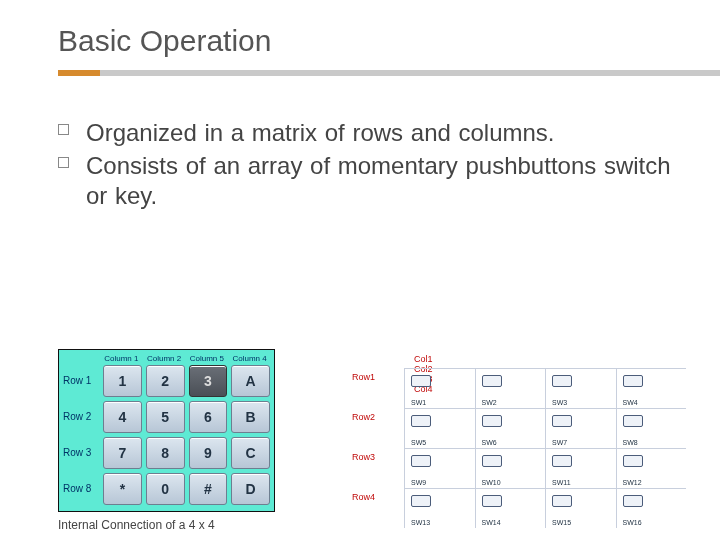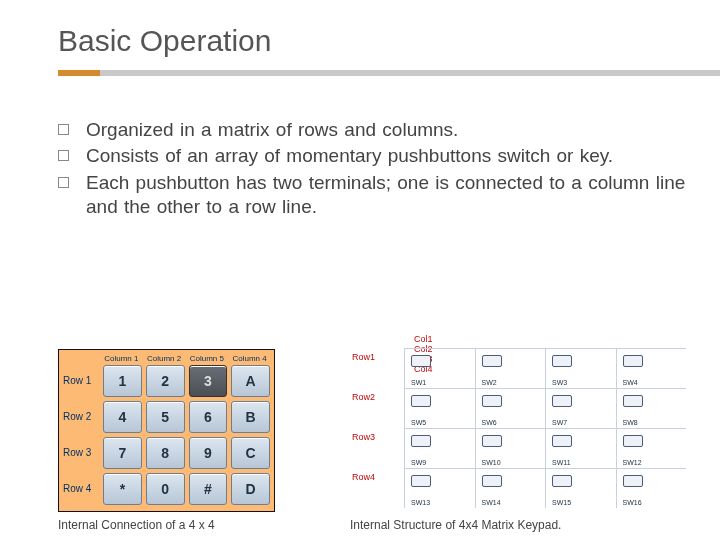--- a/index.html
+++ b/index.html
@@ -36,21 +36,21 @@
     height: 6px;
     background: #d68a2e;
   }
   .content {
     padding: 34px 30px 0 58px;
   }
   .bullets { list-style: none; }
   .bullets li {
     position: relative;
     padding-left: 28px;
-    font-size: 19px;
+    font-size: 24px;
     line-height: 1.28;
     color: #444;
     margin-bottom: 2px;
     word-spacing: 1px;
   }
   .bullets li::before {
     content: "";
     position: absolute;
     left: 0; top: 6px;
     width: 9px; height: 9px;
@@ -70,21 +70,21 @@
   .caption {
     font-size: 12px;
     color: #444;
     margin-top: 6px;
     line-height: 1.2;
   }
   
   .keypad-box {
     border: 1px solid #111;
     padding: 4px 4px 6px 4px;
-    background: #fdba74;
+    background: #5eead4;
   }
   .kp-cols {
     display: grid;
     grid-template-columns: 36px repeat(4, 1fr);
     gap: 2px;
     font-size: 8px;
     color: #036;
     margin-bottom: 2px;
   }
   .kp-cols span { text-align: center; }
@@ -169,21 +169,20 @@
 
 <div class="title-area">
   <h1 class="title">Basic Operation</h1>
   <div class="rule"></div>
 </div>
 
 <div class="content">
   <ul class="bullets">
     <li>Organized in a matrix of rows and columns.</li>
     <li>Consists of an array of momentary pushbuttons switch or key.</li>
-    <li>Each pushbutton has two terminals; one is connected to a column line and the other to a row line.</li>
   </ul>
 </div>
 
 <div class="figs">
   <div class="fig-left">
     <div class="keypad-box">
       <div class="kp-cols">
         <span></span>
         <span>Column 1</span>
         <span>Column 2</span>
@@ -199,21 +198,21 @@
           <div class="rowlbl">Row 2</div>
           <div class="key">4</div>
           <div class="key">5</div>
           <div class="key">6</div>
           <div class="key">B</div>
           <div class="rowlbl">Row 3</div>
           <div class="key">7</div>
           <div class="key">8</div>
           <div class="key">9</div>
           <div class="key">C</div>
-          <div class="rowlbl">Row 4</div>
+          <div class="rowlbl">Row 8</div>
           <div class="key">*</div>
           <div class="key">0</div>
           <div class="key">#</div>
           <div class="key">D</div>
         </div>
     </div>
     <div class="caption">Internal Connection of a 4 x 4</div>
   </div>
 
   <div class="fig-right-wrap">
@@ -274,15 +273,14 @@
             <div class="sw-lbl">SW14</div>
           </div>
           <div class="cell">
             <div class="sw-lbl">SW15</div>
           </div>
           <div class="cell">
             <div class="sw-lbl">SW16</div>
           </div>
         </div>
     </div>
-    <div class="caption">Internal Structure of 4x4 Matrix Keypad.</div>
   </div>
 </div>
 
 </body></html>

